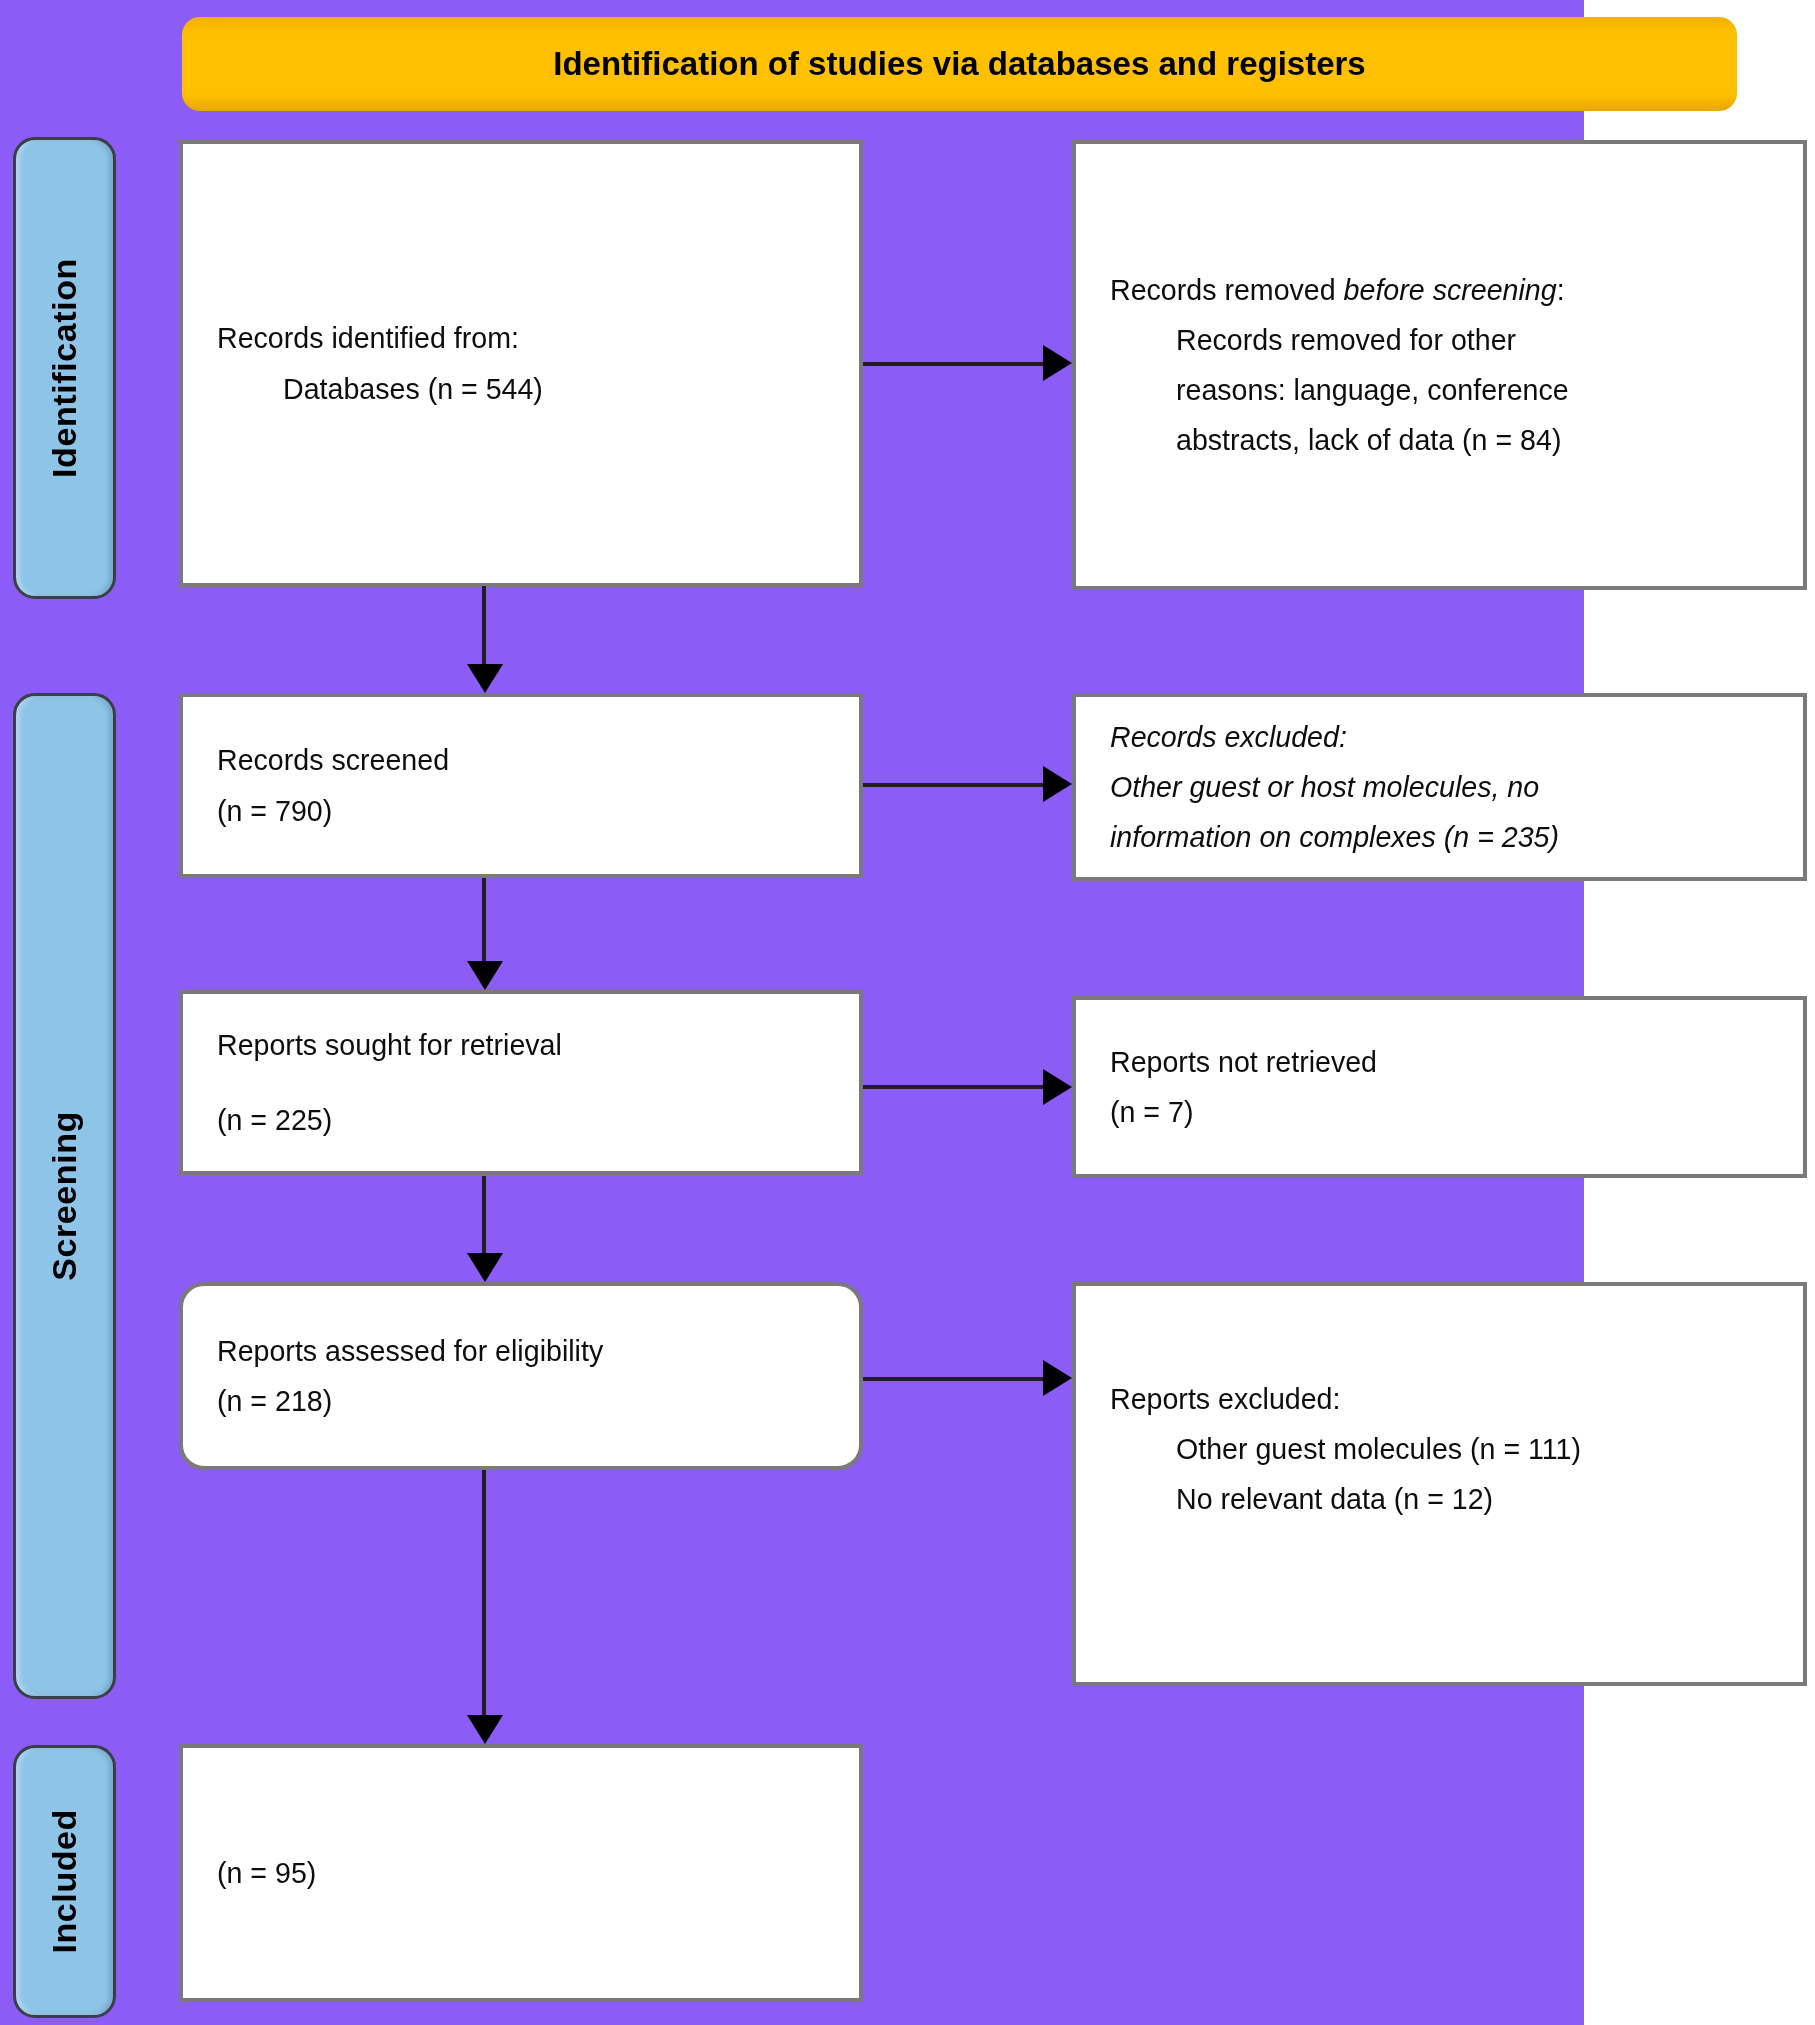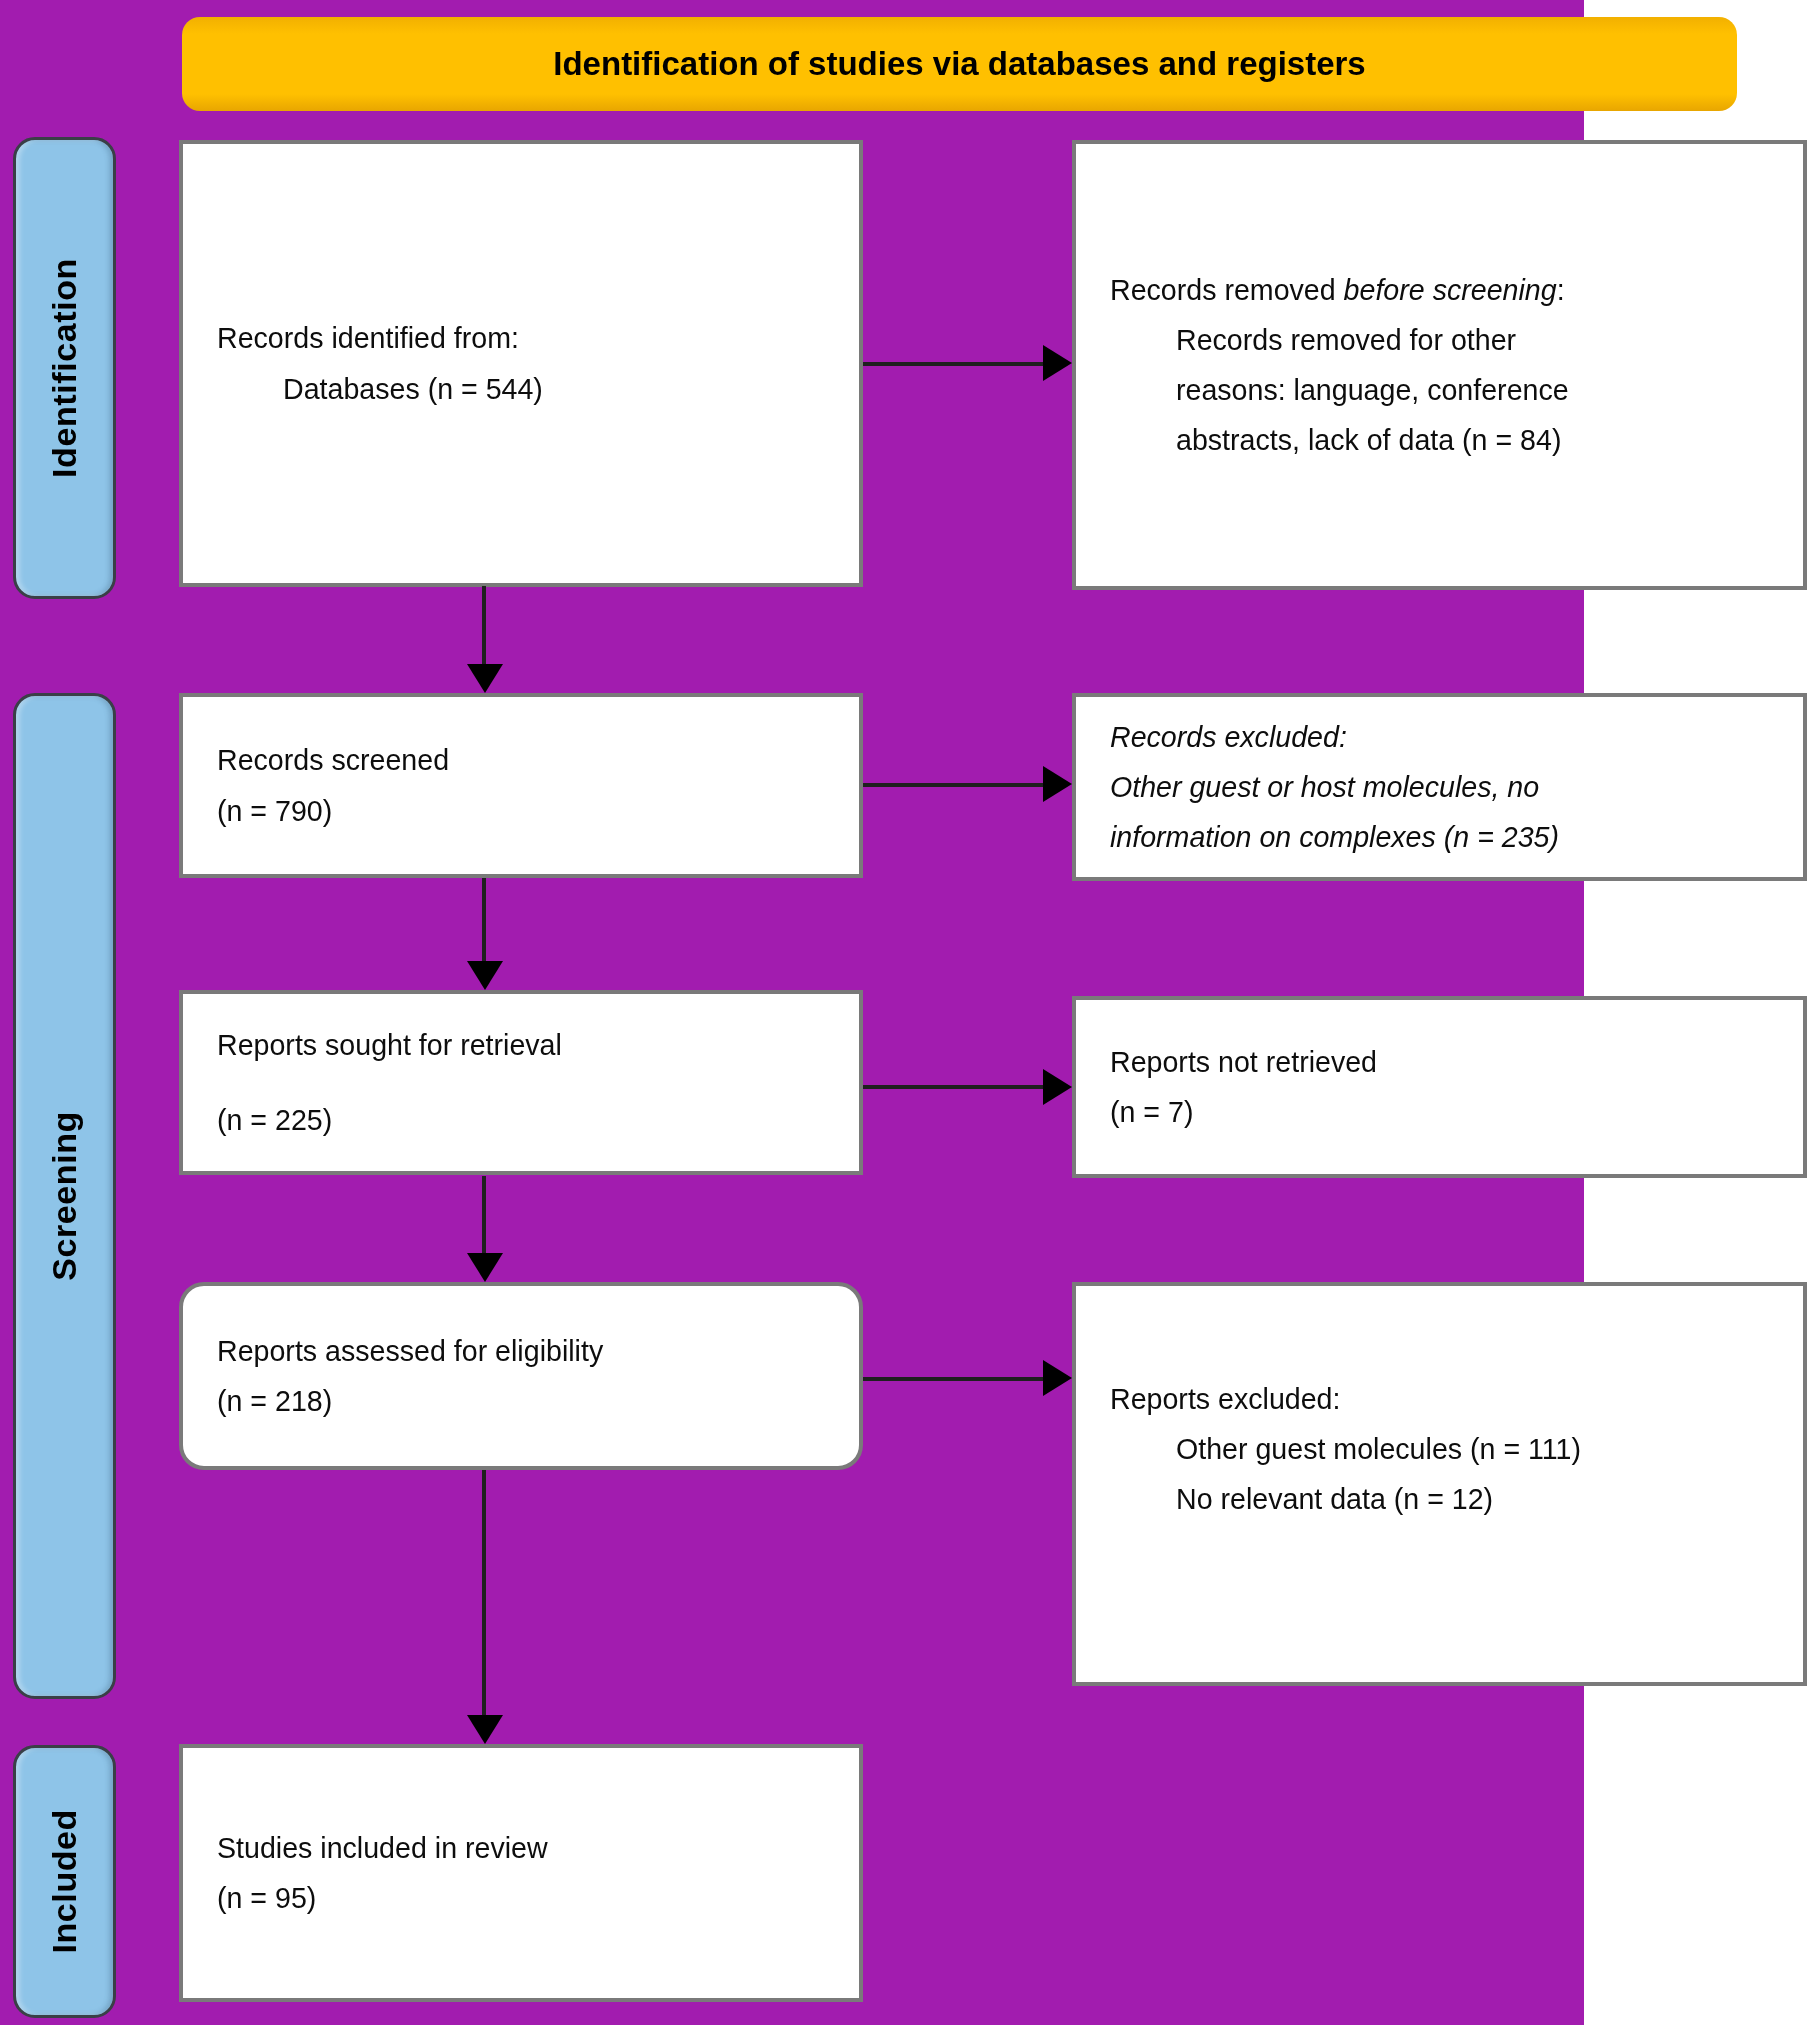--- a/index.html
+++ b/index.html
@@ -1,17 +1,17 @@
 <!DOCTYPE html>
 <html style="--banner-bg: #FFC000; --stage-bg: #8EC4E8; --box-border: #7A7A7A;font-size:9.7px"><head>
 <meta charset="utf-8">
 <style>
   html,body { margin:0; padding:0; background:#ffffff; }
   .canvas {
-    position:relative; width:1584px; height:2025px; background:#a21caf;
+    position:relative; width:1584px; height:2025px; background:#8b5cf6;
     font-family:"Liberation Sans", sans-serif; color:#000;
   }
 
   
   .banner {
     position:absolute; left:182px; top:17px; width:1555px; height:94px;
     background:linear-gradient(180deg, #f2b000 0%, var(--banner-bg,#FFC000) 18%, var(--banner-bg,#FFC000) 82%, #e8a600 100%);
     border-radius:18px;
     display:flex; align-items:center; justify-content:center;
     font-size:33px; font-weight:bold;
@@ -127,21 +127,20 @@
     <div>(n = 218)</div>
   </div>
 
   <div class="box box-excluded-reports">
     <div>Reports excluded:</div>
     <div class="indent">Other guest molecules (n = 111)</div>
     <div class="indent">No relevant data (n = 12)</div>
   </div>
 
   <div class="box box-included">
-    <div>Studies included in review</div>
     <div>(n = 95)</div>
   </div>
 
   <div class="vline" style="left:482px; top:586px;  height:80px;"></div>
   <div class="head-down" style="left:467px; top:664px;"></div>
 
   <div class="vline" style="left:482px; top:878px; height:85px;"></div>
   <div class="head-down" style="left:467px; top:961px;"></div>
 
   <div class="vline" style="left:482px; top:1176px; height:79px;"></div>

